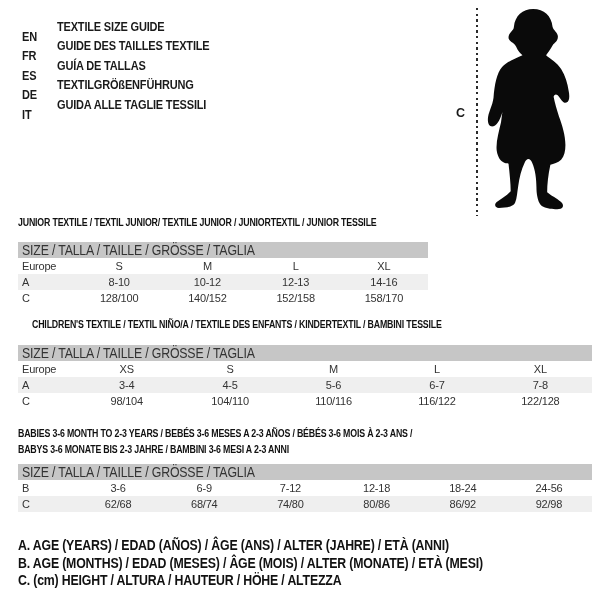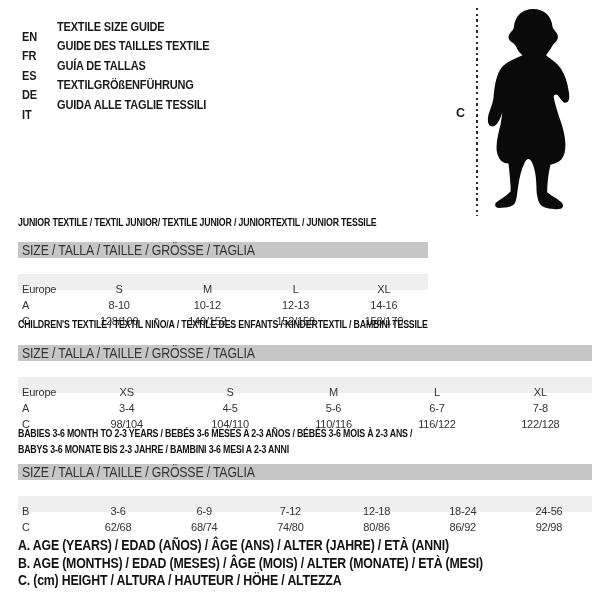--- a/index.html
+++ b/index.html
@@ -19,33 +19,33 @@
 
   
   .height-line{left:476px;top:8px;width:2px;height:208px;
     background:repeating-linear-gradient(to bottom,#2b2b2b 0 2.5px,transparent 2.5px 5.6px);}
   .height-label{left:456px;top:106px;font-weight:bold;font-size:12.5px;}
   .figure-svg{left:486px;top:6px;}
 
   
   .tbl-title{font-weight:bold;font-size:10px;color:#111;}
   .title-1{left:18px;top:217px;}
-  .title-2{left:18px;top:319px;}
+  .title-2{left:32px;top:319px;}
   .title-3{left:18px;top:426px;line-height:15.5px;}
 
   
   .size-table{left:18px;}
   .tbl-1{top:242px;width:410px;}
   .tbl-2{top:345px;width:574px;}
   .tbl-3{top:464px;width:574px;}
   .size-bar{height:16px;line-height:16px;background:#c6c6c6;color:#333;
     font-size:14px;padding-left:4px;box-sizing:border-box;}
   .trow{display:flex;height:16px;line-height:16px;font-size:11px;color:#333;letter-spacing:-0.2px;}
   .trow.shaded{background:#efefef;}
-  .cell{box-sizing:border-box;margin-top:23px;}
+  .cell{box-sizing:border-box;}
   .lbl{width:57px;text-align:left;padding-left:4px;}
   .val{flex:1;text-align:center;}
 
   
   .legend{left:18px;top:537px;}
   .legend-line{height:17.5px;line-height:17.5px;font-weight:bold;font-size:14px;color:#111;}
 </style>
 </head>
 <body>
 

